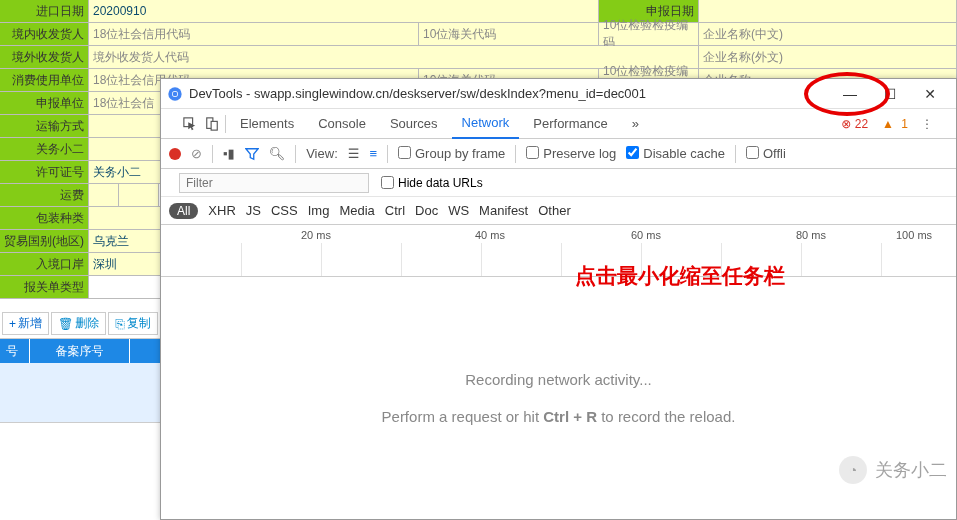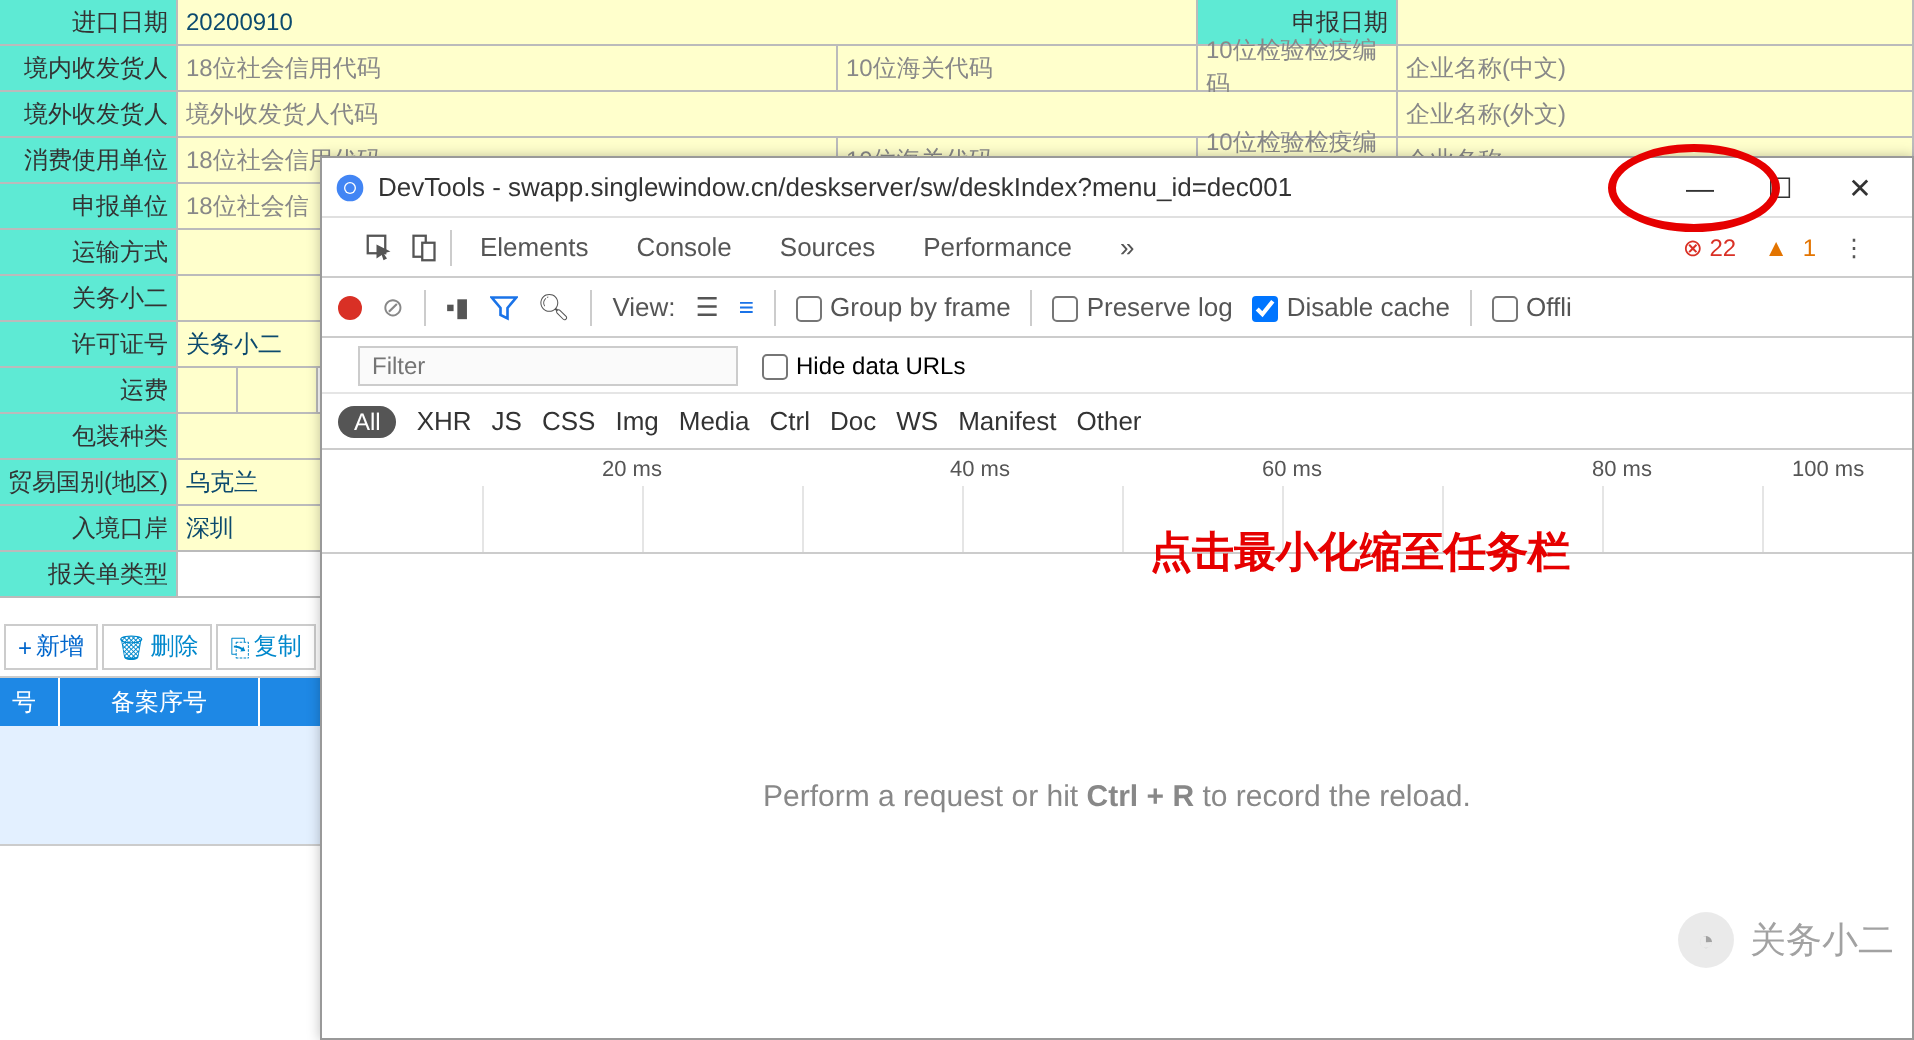--- a/index.html
+++ b/index.html
@@ -1,21 +1,21 @@
 <!DOCTYPE html>
 <html><head>
 <meta charset="utf-8">
 <style>
   * { box-sizing: border-box; margin: 0; padding: 0; }
   body { font-family: "Microsoft YaHei", Arial, sans-serif; font-size: 12px; width: 957px; height: 520px; overflow: hidden; position: relative; background: #fff; }
   
   
   .form-bg { position: absolute; top: 0; left: 0; width: 957px; }
   .form-row { display: flex; border-bottom: 1px solid #bbb; height: 23px; align-items: stretch; }
-  .form-label { width: 89px; text-align: right; padding-right: 4px; background: #5eead4; border-right: 1px solid #bbb; display: flex; align-items: center; justify-content: flex-end; color: #333; }
+  .form-label { width: 89px; text-align: right; padding-right: 4px; background: #84cc16; border-right: 1px solid #bbb; display: flex; align-items: center; justify-content: flex-end; color: #333; }
   .form-cell { flex: 1; background: #ffffcc; border-right: 1px solid #bbb; padding: 2px 4px; display: flex; align-items: center; color: #888; }
   .form-cell.val { color: #0c4a6e; }
   .form-cell.nb { background: #fff; }
   
   .toolbar-actions { display: flex; gap: 2px; padding: 3px 2px; border-bottom: 1px solid #ccc;}
   .act-btn { display: flex; align-items: center; gap: 2px; padding: 2px 6px; border: 1px solid #ccc; background: #fff; cursor: pointer; font-size: 12px; }
   .act-btn.blue { color: #0066cc; }
   
   .grid-header { display: flex; background: #1e88e5; color: #fff; height: 24px; align-items: center; }
   .grid-col { border-right: 1px solid #fff; padding: 0 6px; display: flex; align-items: center; height: 100%; }
@@ -32,21 +32,21 @@
   .dt-tabicon { width: 18px; height: 22px; display: flex; align-items: center; justify-content: center; cursor: pointer; color: #555; }
   .dt-tab { padding: 0 10px; font-size: 13px; color: #555; cursor: pointer; height: 30px; display: flex; align-items: center; }
   .dt-tab.active { color: #1a73e8; border-bottom: 2px solid #1a73e8; }
   .dt-warn { color: #e37400; font-size: 12px; margin-left: 4px;}
   .dt-err { color: #d93025; font-size: 12px; }
   
   .dt-toolbar { display: flex; align-items: center; height: 30px; border-bottom: 1px solid #ccc; padding: 0 8px; gap: 10px; font-size: 13px; color: #555;}
   .dt-rec { width: 12px; height: 12px; border-radius: 50%; background: #d93025; }
   .dt-filter-icon { width: 14px; height: 14px; color: #1a73e8; }
   .dt-sep { width: 1px; height: 18px; background: #ccc; }
-  .dt-chk { display: flex; align-items: flex-end; gap: 4px; }
+  .dt-chk { display: flex; align-items: flex-start; gap: 4px; }
   
   .dt-filterbar { display: flex; align-items: center; height: 28px; padding: 0 18px; gap: 12px; border-bottom: 1px solid #e5e5e5; }
   .dt-filter-input { flex: 0 0 190px; height: 20px; border: 1px solid #ccc; padding: 0 6px; font-size: 12px; color: #888; background:#fafafa; }
   
   .dt-typebar { display: flex; align-items: center; height: 28px; padding: 0 8px; gap: 10px; border-bottom: 1px solid #ccc; font-size: 13px; color: #333;}
   .type-pill { background: #555; color: #ffffff; padding: 1px 8px; border-radius: 8px; font-size: 12px;}
   
   .dt-timeline { height: 52px; border-bottom: 1px solid #ccc; position: relative; font-size: 11px; color: #555;}
   .tl-tick { position: absolute; top: 4px; }
   .tl-line { position: absolute; top: 18px; bottom: 0; border-left: 1px solid #e5e5e5; }
@@ -182,20 +182,21 @@
     <div class="dt-tabicon">
         <svg width="14" height="14" viewBox="0 0 16 16">
           <rect x="2" y="1" width="7" height="12" fill="none" stroke="#555" stroke-width="1.3"></rect>
           <rect x="7" y="5" width="7" height="10" fill="#fff" stroke="#555" stroke-width="1.3"></rect>
         </svg>
       </div>
     <div class="dt-sep"></div>
     <div class="dt-tab">Elements</div>
     <div class="dt-tab">Console</div>
     <div class="dt-tab">Sources</div>
+    <div class="dt-tab active">Network</div>
     <div class="dt-tab">Performance</div>
     <div class="dt-tab">»</div>
     <div style="flex:1"></div>
     <span><span class="dt-err">⊗ </span><span class="dt-err">22</span></span>
     <span style="margin-left:6px"><span class="dt-warn">▲ </span><span class="dt-warn">1</span></span>
     <div class="dt-tabicon" style="margin-left:6px">⋮</div>
   </div>
 
   <div class="dt-toolbar">
     <div class="dt-rec"></div>
@@ -264,20 +265,21 @@
       <div class="tl-line" style="left:240px"></div>
       <div class="tl-line" style="left:320px"></div>
       <div class="tl-line" style="left:400px"></div>
       <div class="tl-line" style="left:480px"></div>
       <div class="tl-line" style="left:560px"></div>
       <div class="tl-line" style="left:640px"></div>
       <div class="tl-line" style="left:720px"></div>
   </div>
 
   <div class="dt-body">
+    <div>Recording network activity...</div>
     <div>
       <span>Perform a request or hit </span><b>Ctrl + R</b><span> to record the reload.</span>
     </div>
   </div>
 </div>
 
 <div class="red-oval"></div>
 <div class="red-text">点击最小化缩至任务栏</div>
 
 <div class="watermark">

